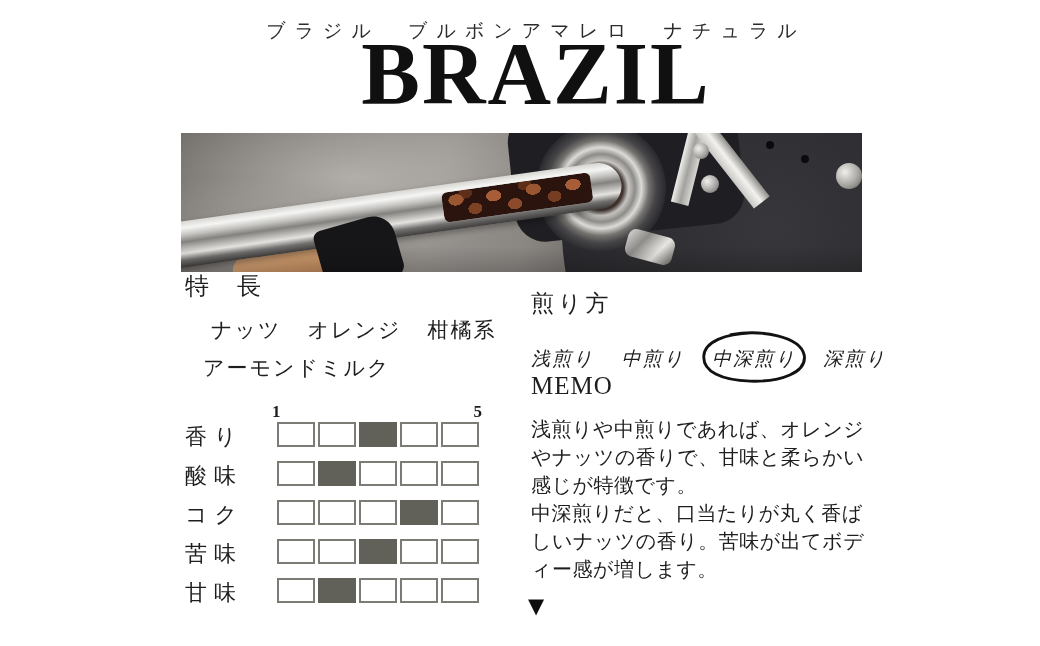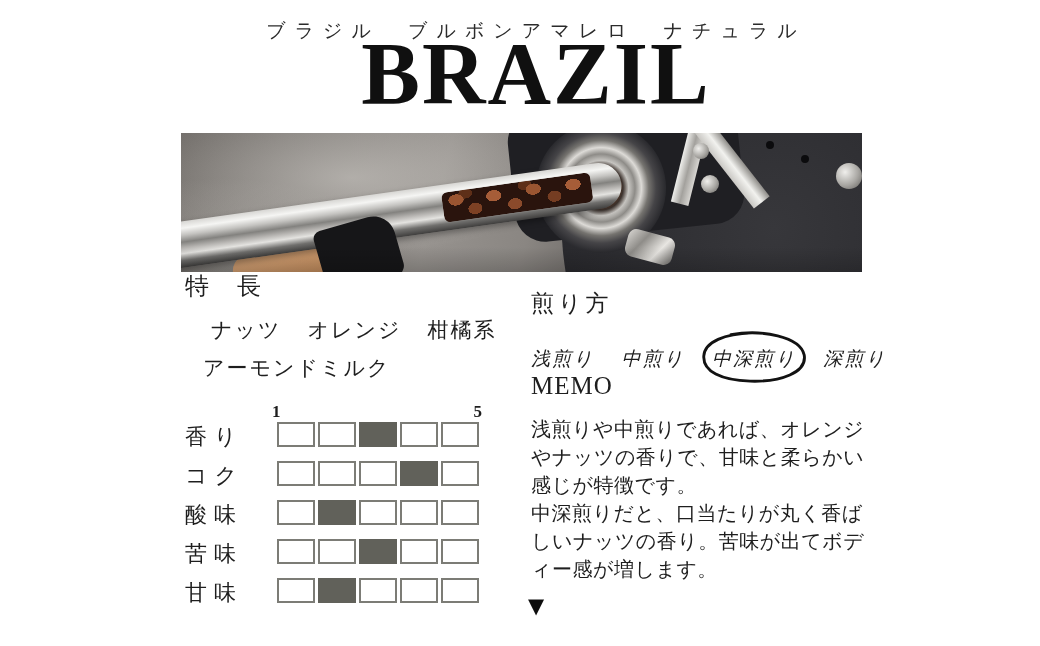--- a/index.html
+++ b/index.html
@@ -159,36 +159,36 @@
             <span class="chart-label">香り</span>
             <div class="boxes">
               <span class="box"></span>
               <span class="box"></span>
               <span class="box filled"></span>
               <span class="box"></span>
               <span class="box"></span>
             </div>
           </div>
           <div class="chart-row">
+            <span class="chart-label">酸味</span>
+            <div class="boxes">
+              <span class="box"></span>
+              <span class="box filled"></span>
+              <span class="box"></span>
+              <span class="box"></span>
+              <span class="box"></span>
+            </div>
+          </div>
+          <div class="chart-row">
             <span class="chart-label">コク</span>
             <div class="boxes">
               <span class="box"></span>
               <span class="box"></span>
               <span class="box"></span>
               <span class="box filled"></span>
-              <span class="box"></span>
-            </div>
-          </div>
-          <div class="chart-row">
-            <span class="chart-label">酸味</span>
-            <div class="boxes">
-              <span class="box"></span>
-              <span class="box filled"></span>
-              <span class="box"></span>
-              <span class="box"></span>
               <span class="box"></span>
             </div>
           </div>
           <div class="chart-row">
             <span class="chart-label">苦味</span>
             <div class="boxes">
               <span class="box"></span>
               <span class="box"></span>
               <span class="box filled"></span>
               <span class="box"></span>

